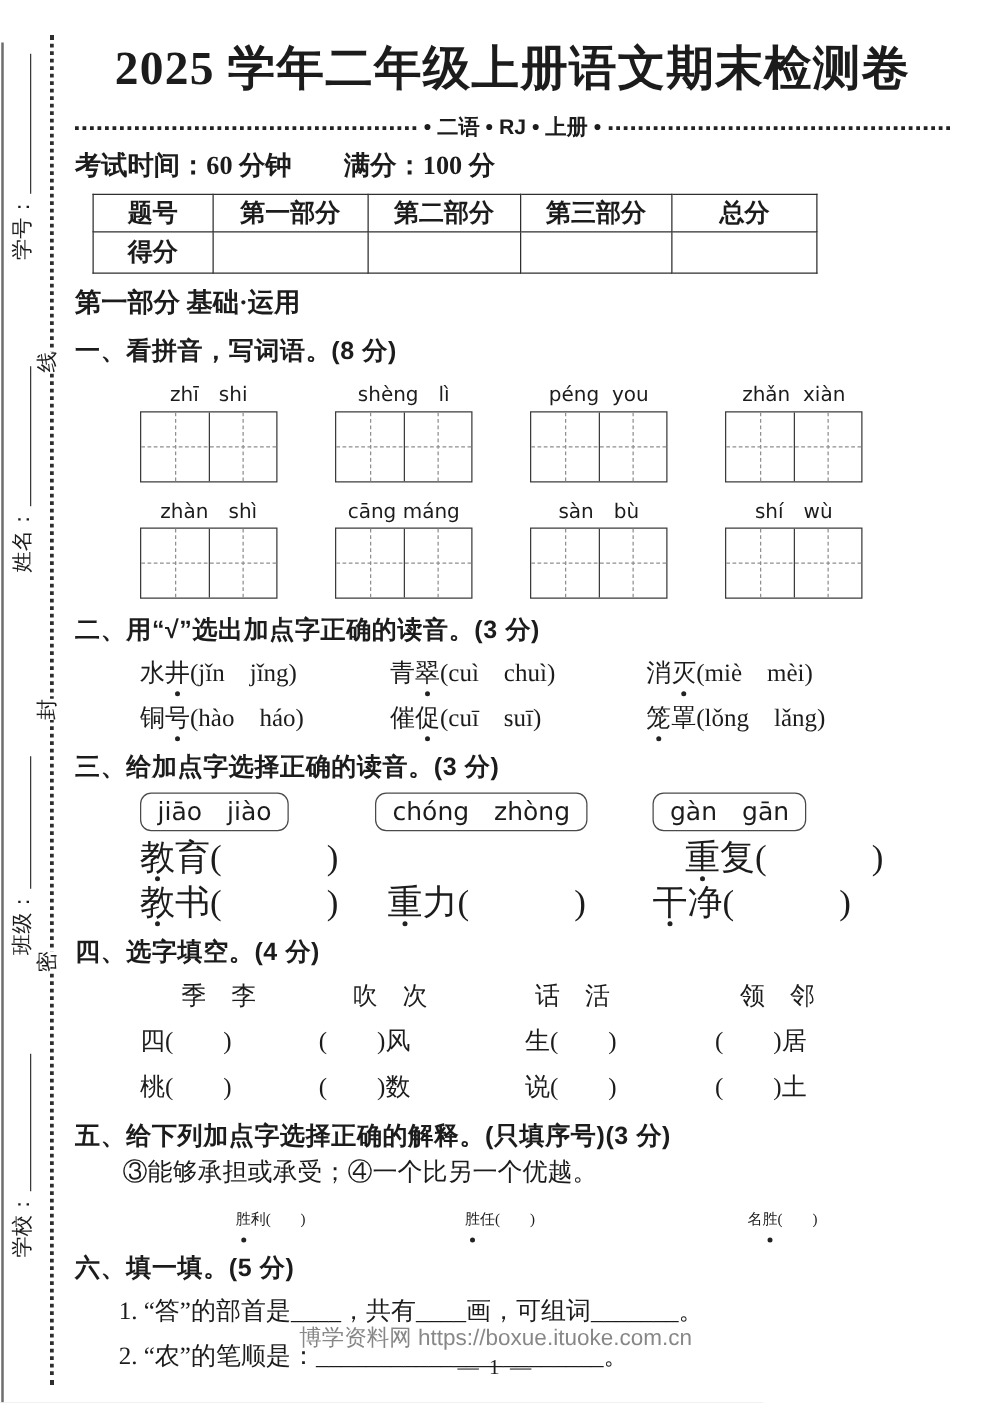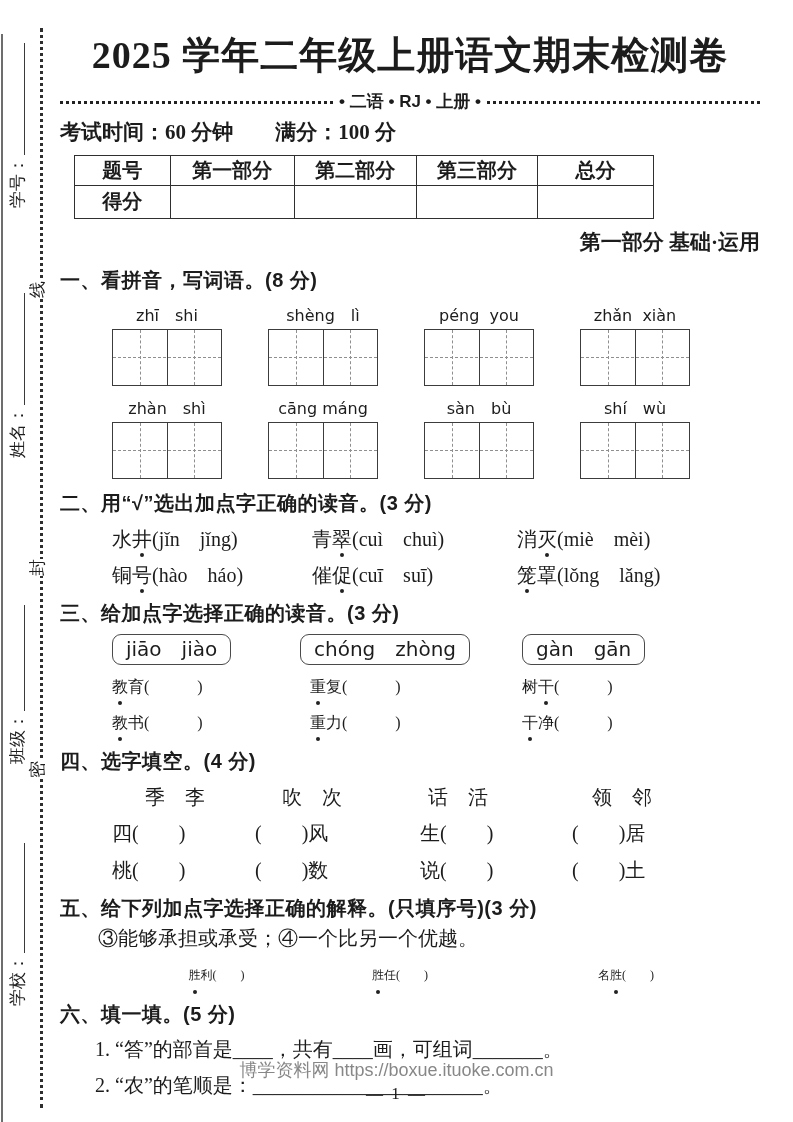--- a/index.html
+++ b/index.html
@@ -28,41 +28,41 @@
   .rule-dots { flex:1; border-top:3px dotted #222; margin-top:3px; }
   .rule-label { padding:0 6px; font-family:"Liberation Sans",sans-serif; font-weight:bold; font-size:17px; white-space:nowrap; }
   .exam-info { margin-top:5px; text-align:left; font-size:21px; font-weight:bold; }
   table.score { border-collapse:collapse; margin:9px 0 0 14px; width:580px; table-layout:fixed; }
   table.score td {
     border:1.6px solid #2f2f2f; text-align:center; font-size:20px; font-weight:bold;
     height:30px; padding:1px 2px;
   }
   table.score tr.score-row td { height:33px; }
   col.c0{width:16.5%} col.c1{width:21.5%} col.c2{width:21%} col.c3{width:21%} col.c4{width:20%}
-  .part-heading { margin-top:9px; text-align:right; font-size:21px; font-weight:bold; }
+  .part-heading { margin-top:9px; text-align:left; font-size:21px; font-weight:bold; }
   .sec-title { margin-top:11px; font-family:"Liberation Sans",sans-serif; font-weight:bold; font-size:20px; letter-spacing:0.5px; }
   
   .pz-row { display:flex; gap:46px; padding-left:52px; margin-top:12px; }
   .pz { width:110px; text-align:center; font-family:"DejaVu Sans",sans-serif; font-size:16px; white-space:pre; }
   .box-row { display:flex; gap:46px; padding-left:52px; margin-top:2px; }
   .tbox { width:110px; height:57px; border:1.7px solid #3c3c3c; position:relative; display:flex; background:#fff; }
   .tbox .cell { flex:1; position:relative; }
   .tbox .cell + .cell { border-left:1.4px solid #3c3c3c; }
   .tbox .cell::before { content:""; position:absolute; left:50%; top:0; bottom:0; border-left:1px dashed #8f8f8f; }
   .tbox::after { content:""; position:absolute; left:0; right:0; top:50%; border-top:1px dashed #8f8f8f; }
   
   .row3 { display:flex; padding-left:52px; margin-top:9px; font-size:20px; line-height:27px; }
   .row3 .c-a { width:200px; } .row3 .c-b { width:205px; } .row3 .c-c { flex:1; }
   .opt-row { display:flex; padding-left:52px; margin-top:7px; }
   .opt-slot1 { width:188px; } .opt-slot2 { width:222px; }
   .pybox {
     display:inline-block; border:1.6px solid #4a4a4a; border-radius:9px; padding:1px 13px;
     font-family:"DejaVu Sans",sans-serif; font-size:20px; white-space:pre;
   }
-  .row3b { display:flex; padding-left:52px; margin-top:8px; font-size:16px; line-height:28px;justify-content:space-between; }
+  .row3b { display:flex; padding-left:52px; margin-top:8px; font-size:28px; line-height:28px;justify-content:space-between; }
   .row3b .c-a { width:198px; } .row3b .c-b { width:212px; } .row3b .c-c { flex:1; }
   .choice-row { display:flex; padding-left:85px; margin-top:9px; font-size:20px; line-height:26px; }
   .choice-row .h-a { width:137px; } .choice-row .h-b { width:146px; } .choice-row .h-c { width:164px; } .choice-row .h-d { flex:1; }
   .row4 { display:flex; padding-left:52px; margin-top:9px; font-size:20px; line-height:28px; }
   .row4 .d-a { width:143px; } .row4 .d-b { width:165px; } .row4 .d-c { width:152px; } .row4 .d-d { flex:1; }
   .q5-line1 { padding-left:75px; margin-top:7px; font-size:20px; line-height:29px; }
   .q5-line2 { padding-left:38px; margin-top:2px; font-size:20px; line-height:29px; }
   .q5-items { display:flex; padding-left:65px; margin-top:8px; font-size:12px; line-height:29px;text-align:center; }
   .q5-items .e-a { width:183px; } .q5-items .e-b { width:184px; } .q5-items .e-c { flex:1; }
   .q6-line { padding-left:35px; margin-top:7px; font-size:20px; line-height:29px; }
@@ -201,21 +201,20 @@
 
     <div class="sec-title">三、给加点字选择正确的读音。(3 分)</div>
     <div class="opt-row">
       <span class="opt-slot1"><span class="pybox">jiāo　jiào</span></span>
       <span class="opt-slot2"><span class="pybox">chóng　zhòng</span></span>
       <span><span class="pybox">gàn　gān</span></span>
     </div>
     <div class="row3b">
       <span class="c-a"><span></span><span class="du">教</span><span>育(　　　)</span></span>
       <span class="c-b"><span></span><span class="du">重</span><span>复(　　　)</span></span>
-      <span class="c-c"><span>树</span><span class="du">干</span><span>(　　　)</span></span>
     </div>
     <div class="row3b">
       <span class="c-a"><span></span><span class="du">教</span><span>书(　　　)</span></span>
       <span class="c-b"><span></span><span class="du">重</span><span>力(　　　)</span></span>
       <span class="c-c"><span></span><span class="du">干</span><span>净(　　　)</span></span>
     </div>
 
     <div class="sec-title">四、选字填空。(4 分)</div>
     <div class="choice-row">
       <span class="h-a">季　李</span>

